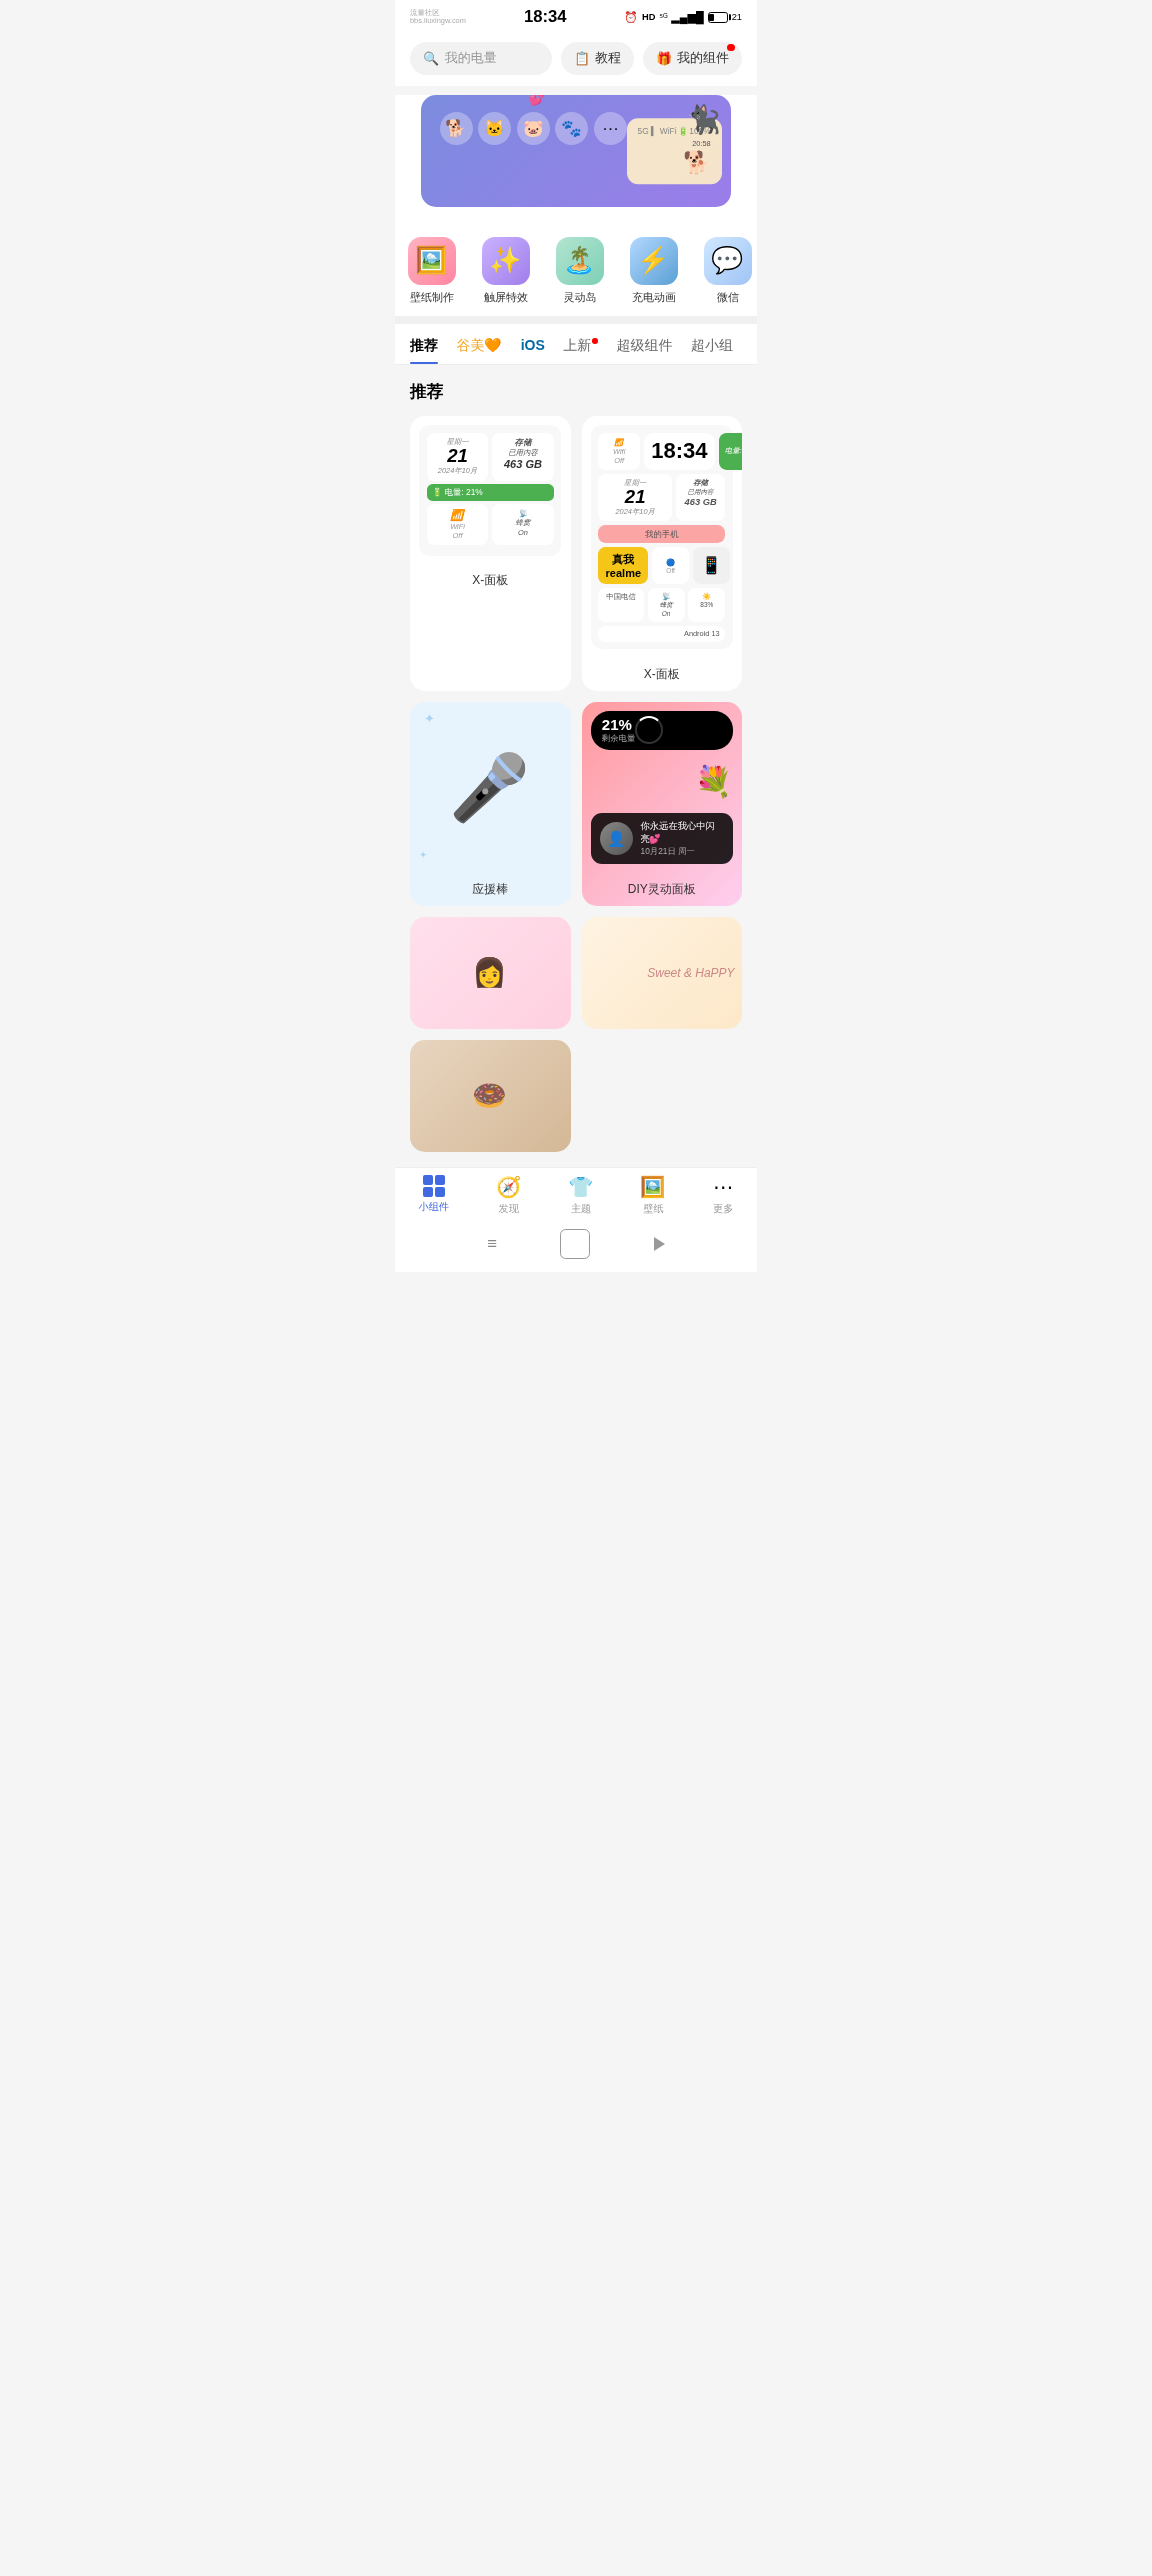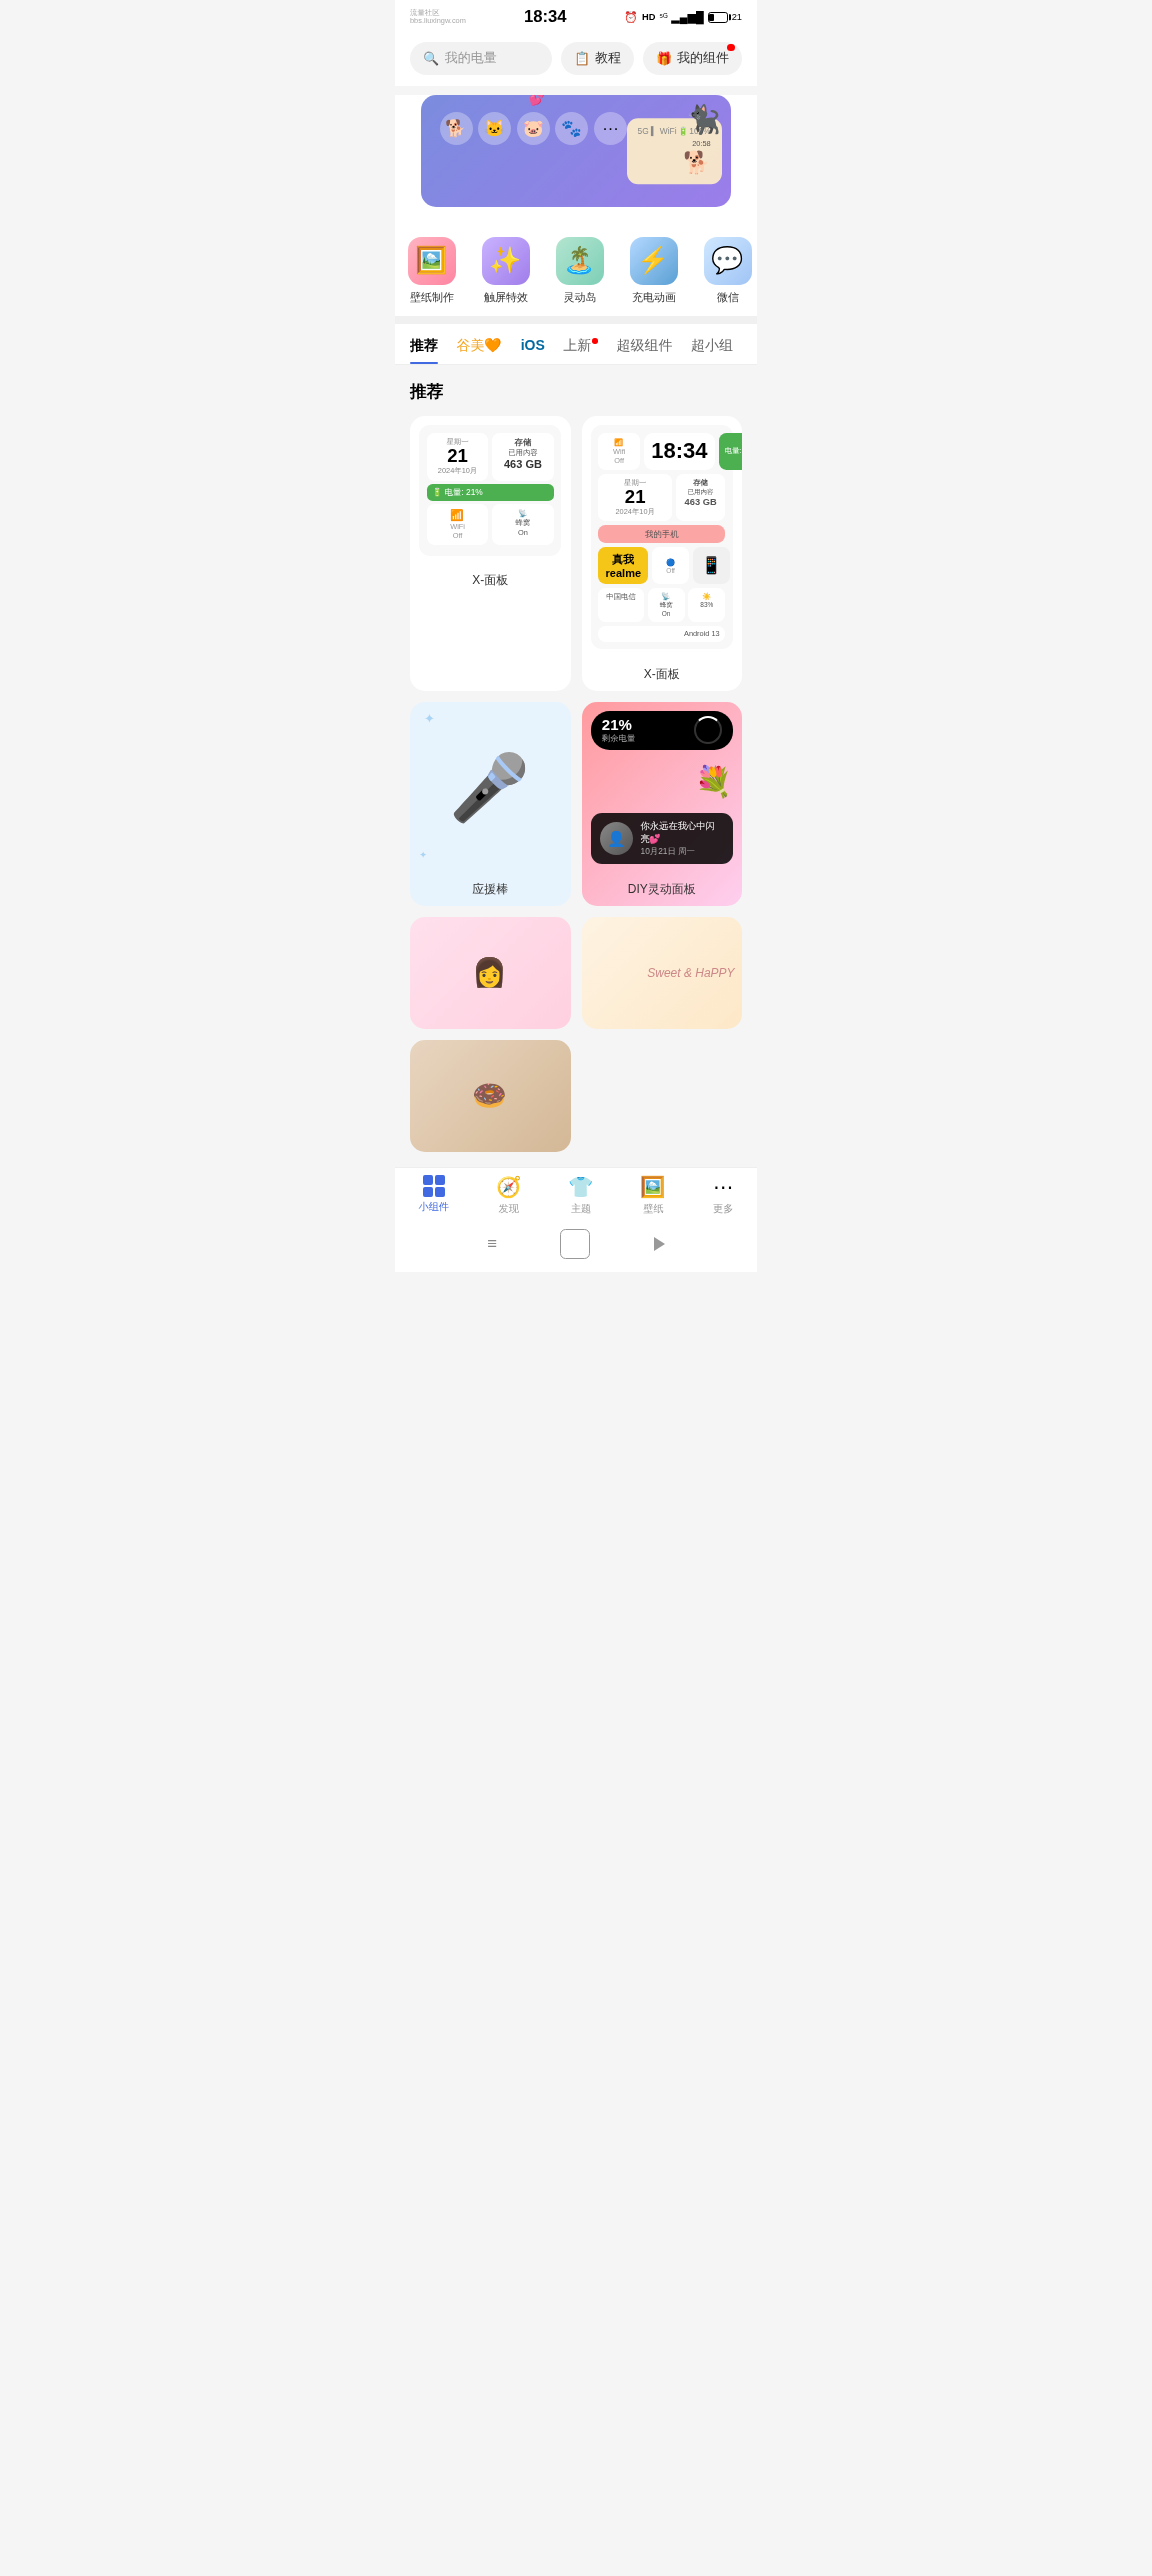--- a/index.html
+++ b/index.html
@@ -302,20 +302,21 @@
       gap: 3.7px;
       margin-bottom: 3.7px;
     }
     .xp-cell {
       background: #fff;
       border-radius: 7.4px;
       padding: 4.6px 5.6px;
       flex: 1;
       font-size: 8.4px;
       color: #555;
+      font-style: italic;
     }
     .xp-cell.date-cell {
       background: #fff;
       text-align: center;
     }
     .xp-date-num {
       font-size: 18.6px;
       font-weight: 700;
       color: #000;
       line-height: 1;
@@ -491,21 +492,21 @@
       display: flex;
       flex-direction: column;
       justify-content: space-between;
     }
     .diy-battery-bar {
       background: #000;
       border-radius: 18.6px;
       padding: 5.6px 11px;
       display: flex;
       align-items: center;
-      justify-content: space-between;
+      justify-content: flex-start;
       color: #fff;
     }
     .diy-percent {
       font-size: 15px;
       font-weight: 700;
     }
     .diy-label {
       font-size: 8.4px;
       color: #aaa;
     }

